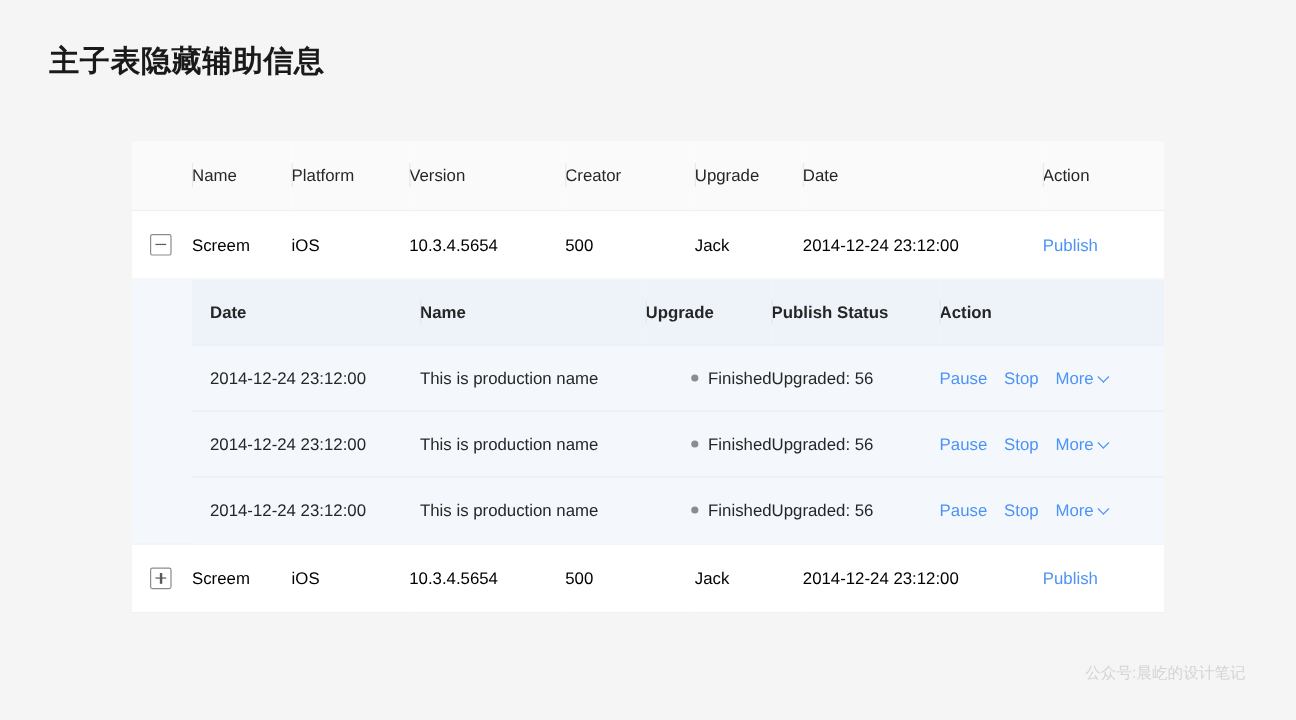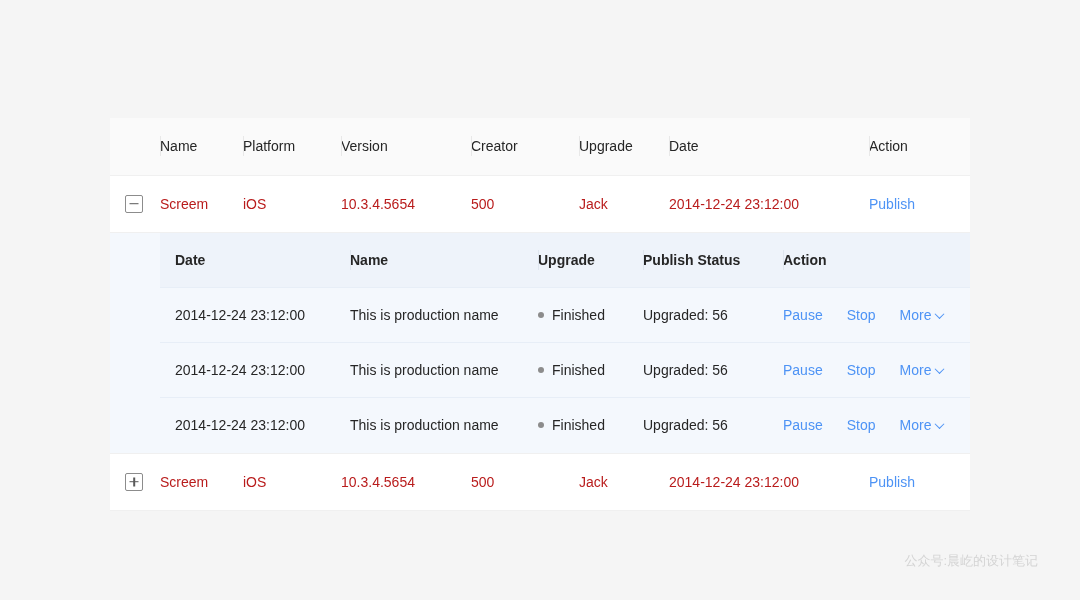--- a/index.html
+++ b/index.html
@@ -50,21 +50,21 @@
     left: 0;
     top: 50%;
     transform: translateY(-50%);
     width: 1px;
     height: 20px;
     background: #e8e8e8;
   }
   .orow { height: 57px; background: #ffffff; }
   .orow td {
     font-size: 14px;
-    color: #b91c1c;
+    color: #000000;
     vertical-align: middle;
     padding: 0;
     border-bottom: 1px solid #f0f0f0;
     border-top: 1px solid #f0f0f0;
   }
   .orow.last td { border-bottom: 1px solid #f0f0f0; }
 
   .c-toggle { width: 50px; padding-left: 15px !important; }
   .c-name     { width: 83px; }
   .c-platform { width: 98px; }
@@ -135,27 +135,27 @@
     padding: 0;
     border-top: 1px solid #e7eef7;
   }
 
   .s-date    { width: 190px; padding-left: 15px !important; }
   .s-name    { width: 188px; }
   .s-status  { width: 105px; }
   .s-upgrade { width: 140px; }
   .s-action  { width: 187px; }
 
-  .status-cell { display: flex; align-items: center; gap: 8px; }
+  .status-cell { display: flex; align-items: center; gap: 8px; justify-content: flex-end; }
   .status-dot {
     width: 6px; height: 6px; border-radius: 50%;
     background: #8c8c8c; flex: 0 0 auto;
   }
 
-  .actions { display: flex; align-items: center; gap: 24px; }
+  .actions { display: flex; align-items: center; gap: 14px; }
   .chev {
     display: inline-block;
     width: 7px; height: 7px;
     border-right: 1.3px solid #4d93f5;
     border-bottom: 1.3px solid #4d93f5;
     transform: rotate(45deg) translate(-1px, -1px);
     margin-left: 5px;
   }
   .more-link { display: inline-flex; align-items: center; color: #4d93f5; cursor: pointer; }
 
@@ -167,20 +167,21 @@
     color: #d4d4d4;
     white-space: nowrap;
     margin-left: 31px;
   }
 </style>
 </head>
 <body>
 
 <div class="page">
 
+  <div class="page-title">主子表隐藏辅助信息</div>
 
   <div class="card">
 
     <table class="otable">
       <colgroup>
         <col class="c-toggle">
           <col class="c-name">
           <col class="c-platform">
           <col class="c-version">
         <col class="c-upgraded">

